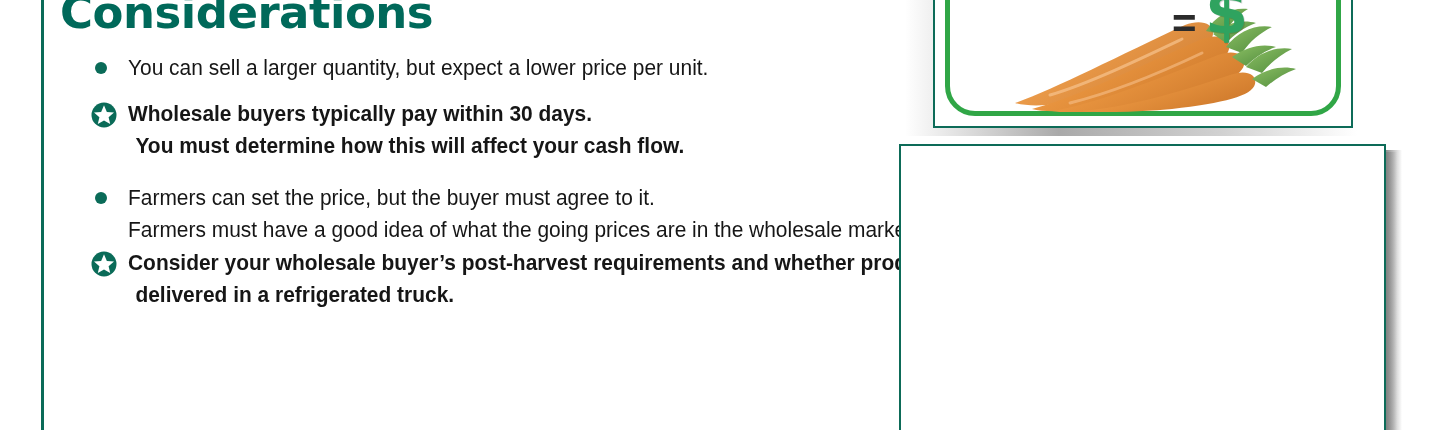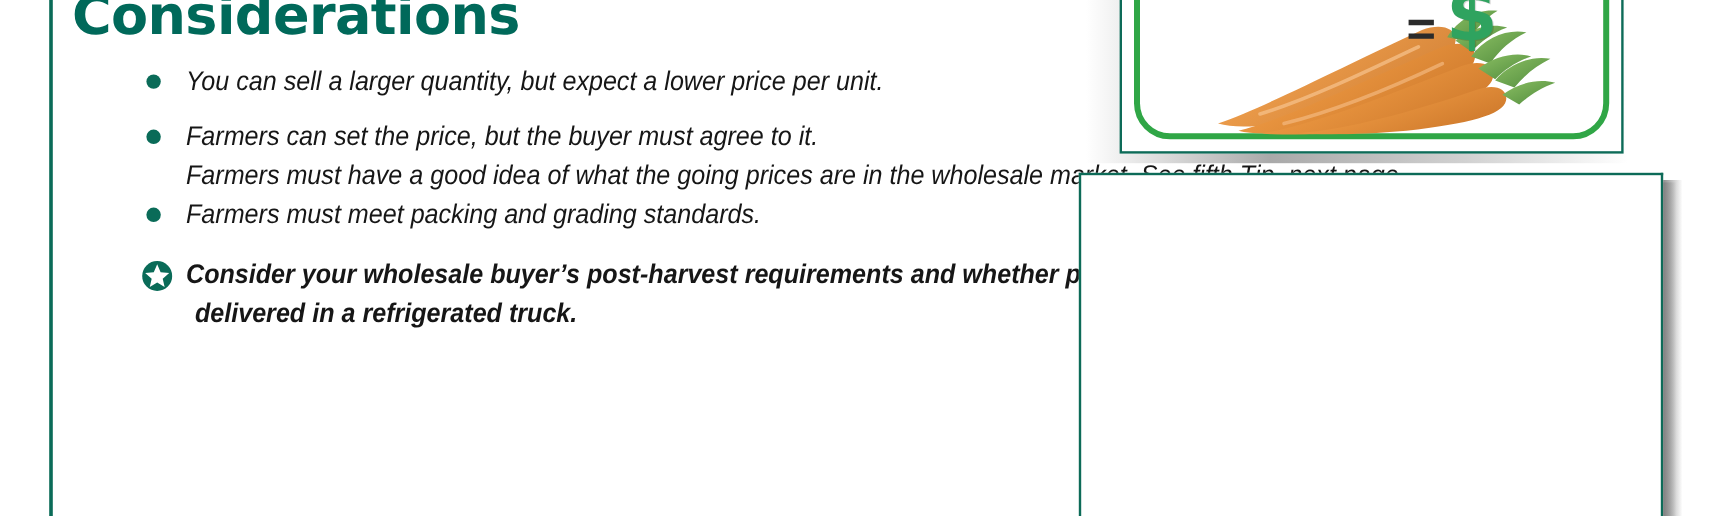--- a/index.html
+++ b/index.html
@@ -21,21 +21,21 @@
   .heading{
     position:absolute;left:60px;top:-14px;
     font-size:45px;font-weight:bold;
     letter-spacing:-0.5px;
     color:#00695a;
     font-family:"DejaVu Sans","Liberation Sans",sans-serif;
     white-space:nowrap;
   }
 
   
-  .list{position:absolute;left:118px;top:52px;width:1200px;font-style:italic;}
+  .list{position:absolute;left:91px;top:52px;width:1200px;}
   .item{position:relative;display:block;margin-bottom:4px;}
   .item .bullet-wrap{
     position:absolute;left:0;top:0;width:30px;height:26px;
   }
   .dot{
     position:absolute;left:4px;top:10px;
     width:12px;height:12px;border-radius:50%;
     background:#0a6b58;
   }
   .starbul{position:absolute;left:0px;top:4px;width:26px;height:26px;}
@@ -122,39 +122,43 @@
 
     <div class="item i1">
       <div class="bullet-wrap">
         <span class="dot"></span>
       </div>
       <div class="body">
         <div class="line">You can sell a larger quantity, but expect a lower price per unit.</div>
       </div>
     </div>
 
+    <div class="item i2 bold">
+      <div class="bullet-wrap">
+        <svg class="starbul" viewBox="0 0 26 26" xmlns="http://www.w3.org/2000/svg">
+          <circle cx="13" cy="13" r="12.5" fill="#0a6b58"></circle>
+          <path d="M13 3.3 L15.85 9.9 L23 10.5 L17.6 15.2 L19.2 22.1 L13 18.4 L6.8 22.1 L8.4 15.2 L3 10.5 L10.15 9.9 Z" fill="#ffffff"></path>
+        </svg>
+      </div>
+      <div class="body">
+        <div class="line b">Wholesale buyers typically pay within 30 days.</div>
+        <div class="line b ind">You must determine how this will affect your cash flow.</div>
+      </div>
+    </div>
 
     <div class="item i3">
       <div class="bullet-wrap">
         <span class="dot"></span>
       </div>
       <div class="body">
         <div class="line">Farmers can set the price, but the buyer must agree to it.</div>
         <div class="line">Farmers must have a good idea of what the going prices are in the wholesale market. See fifth Tip, next page.</div>
       </div>
     </div>
 
-    <div class="item i4">
-      <div class="bullet-wrap">
-        <span class="dot"></span>
-      </div>
-      <div class="body">
-        <div class="line">Farmers must meet packing and grading standards.</div>
-      </div>
-    </div>
 
     <div class="item bold">
       <div class="bullet-wrap">
         <svg class="starbul" viewBox="0 0 26 26" xmlns="http://www.w3.org/2000/svg">
           <circle cx="13" cy="13" r="12.5" fill="#0a6b58"></circle>
           <path d="M13 3.3 L15.85 9.9 L23 10.5 L17.6 15.2 L19.2 22.1 L13 18.4 L6.8 22.1 L8.4 15.2 L3 10.5 L10.15 9.9 Z" fill="#ffffff"></path>
         </svg>
       </div>
       <div class="body">
         <div class="line b">Consider your wholesale buyer’s post-harvest requirements and whether product must be</div>

